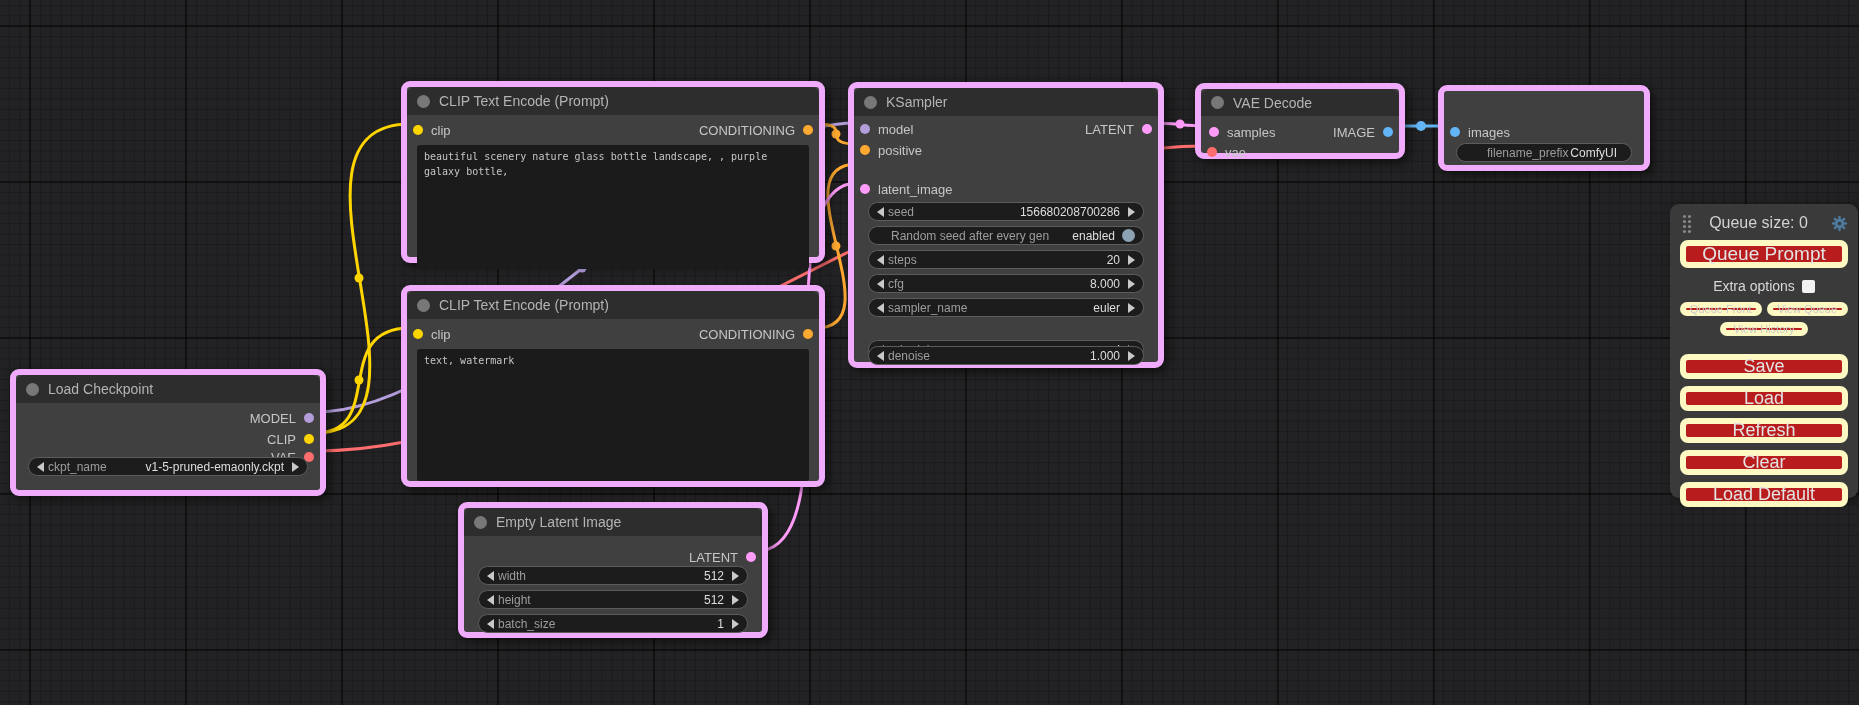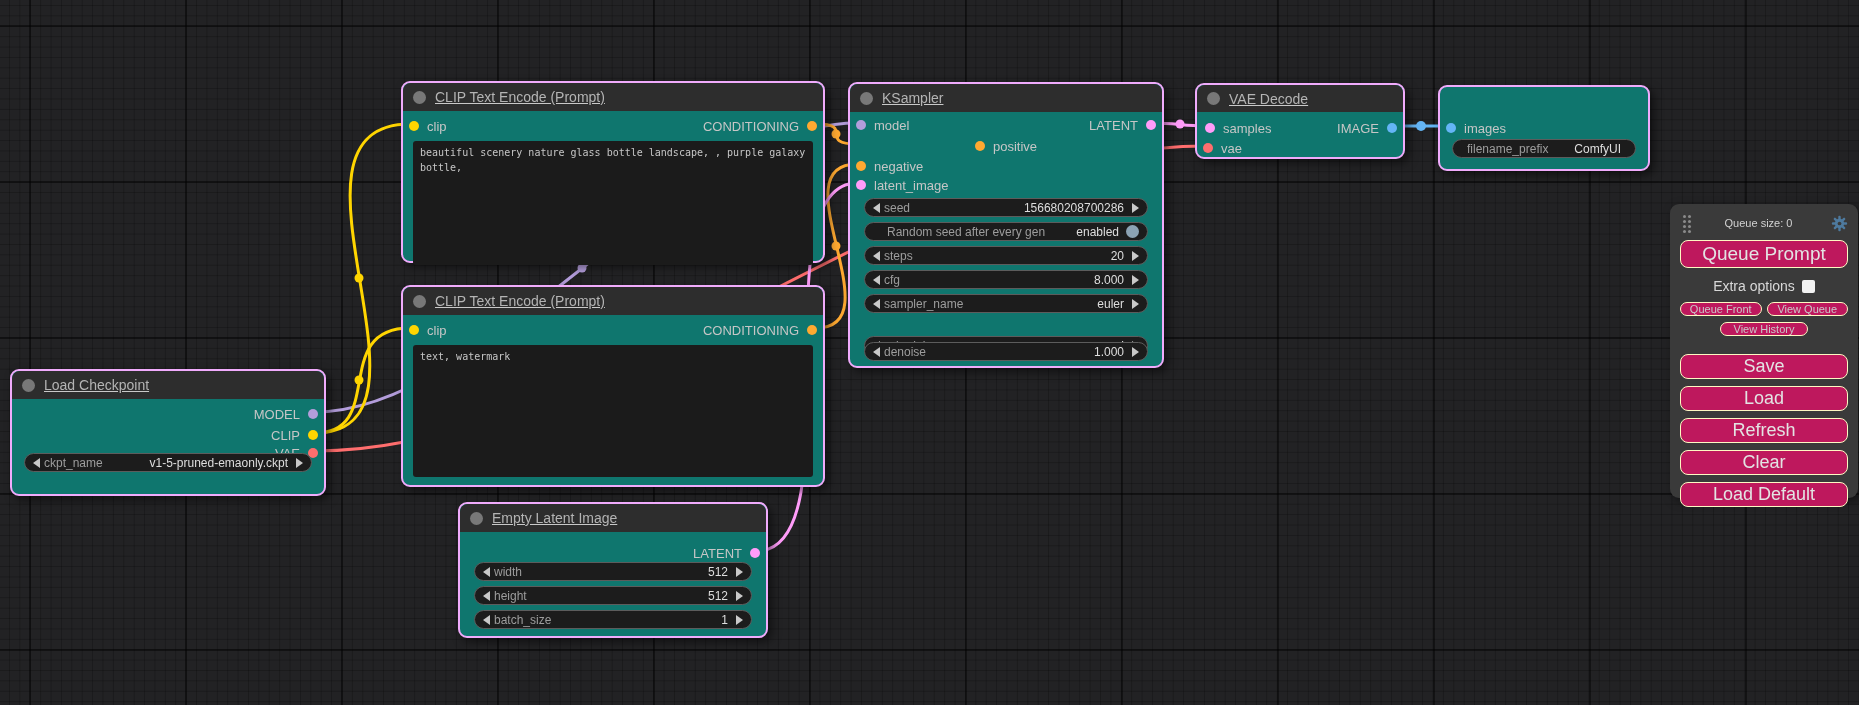--- a/index.html
+++ b/index.html
@@ -13,23 +13,23 @@
       linear-gradient(rgba(0,0,0,.22) 1px, transparent 1px),
       linear-gradient(90deg, rgba(0,0,0,.22) 1px, transparent 1px);
     background-size:156px 156px,156px 156px,10.4px 10.4px,10.4px 10.4px;
     background-position:29px 25px,29px 25px,0 5px,9px 0;
   }
   #wires{position:absolute;left:0;top:0;z-index:1;pointer-events:none;}
   .wire{fill:none;stroke-width:3;stroke-linecap:round;}
 
   .node{
     position:absolute;z-index:2;box-sizing:border-box;
-    background:#0f766e;border:2px solid #f0abfc;border-radius:9px;
+    background:#404040;border:6px solid #f0abfc;border-radius:9px;
     box-shadow:4px 4px 10px rgba(0,0,0,.5);
-    color:#c9c9c9;font-size:13px;text-decoration:underline;
+    color:#c9c9c9;font-size:13px;
   }
   .ntitle{
     height:28px;background:#2d2d2d;border-radius:8px 8px 0 0;
     display:flex;align-items:center;padding:0 10px;
     color:#b4b4b4;font-size:14px;white-space:nowrap;overflow:hidden;
   }
   .tdot{width:13px;height:13px;border-radius:50%;background:#787878;margin-right:9px;flex:none;}
   .row{position:absolute;left:0;right:0;height:20px;display:flex;align-items:center;padding:0 6px;box-sizing:border-box;white-space:nowrap;}
   .row .sp{flex:1;}
   .port{width:10px;height:10px;border-radius:50%;flex:none;}
@@ -58,24 +58,24 @@
   
   .menu{
     position:absolute;left:1670px;top:204px;width:188px;height:294px;z-index:3;
     background:#3a3a3a;border-radius:9px;box-sizing:border-box;
     box-shadow:3px 3px 10px rgba(0,0,0,.5);color:#d6d6d6;padding:8px 10px 0 10px;
   }
   .mhead{display:flex;align-items:center;height:22px;margin-bottom:6px;}
   .handle{width:3px;height:3px;border-radius:50%;background:#8a8a8a;margin:0 0 14px 3px;flex:none;
     box-shadow:0 5px 0 #8a8a8a,0 10px 0 #8a8a8a,0 15px 0 #8a8a8a,
                5px 0 0 #8a8a8a,5px 5px 0 #8a8a8a,5px 10px 0 #8a8a8a,5px 15px 0 #8a8a8a;}
-  .qsize{flex:1;text-align:center;font-size:11px;color:#d2d2d2;}
+  .qsize{flex:1;text-align:center;font-size:16px;color:#d2d2d2;}
   .btn{
     display:flex;align-items:center;justify-content:center;box-sizing:border-box;
-    background:#be185d;border:1px solid #fef9c3;border-radius:8px;
+    background:#b91c1c;border:6px solid #fef9c3;border-radius:8px;
     color:#e3e3e3;cursor:pointer;
   }
   .btn-big{height:25px;font-size:18px;margin-bottom:7px;}
   .btn-queue{height:28px;font-size:19px;margin-bottom:9px;}
   .extra{display:flex;align-items:center;justify-content:center;height:18px;font-size:14px;color:#d8d8d8;margin-bottom:7px;}
   .chk{width:13px;height:13px;background:#f2f2f2;border-radius:2px;margin-left:7px;flex:none;}
   .srow{display:flex;gap:5px;margin-bottom:6px;}
   .btn-sm{height:14px;font-size:11px;border-radius:9px;flex:1;color:#c9c9c9;}
   .btn-hist{width:88px;margin:0 auto 12px auto;flex:none;}
 </style>
@@ -199,27 +199,23 @@
     <span class="tdot"></span>
     <span>KSampler</span>
   </div>
   <div class="row" style="top:31px;">
     <span class="port pl" style="background: rgb(179, 157, 219);"></span>
     <span class="slotlbl">model</span>
     <span class="sp"></span>
     <span class="slotlbl">LATENT</span>
     <span class="port pr" style="background: rgb(255, 156, 249);"></span>
   </div>
-  <div class="row" style="top:52px;justify-content:center;">
+  <div class="row" style="top:52px;">
     <span class="port pl" style="background: rgb(255, 169, 49);"></span>
     <span class="slotlbl">positive</span>
-  </div>
-  <div class="row" style="top:72px;">
-    <span class="port pl" style="background: rgb(255, 169, 49);"></span>
-    <span class="slotlbl">negative</span>
   </div>
   <div class="row" style="top:91px;">
     <span class="port pl" style="background: rgb(255, 156, 249);"></span>
     <span class="slotlbl">latent_image</span>
   </div>
 
   <div class="widget" style="top:114px;left:14px;right:14px;">
     <span class="arr-l"></span>
     <span class="wlabel">seed</span>
     <span class="wvalue">156680208700286</span>
@@ -279,21 +275,21 @@
     <span class="slotlbl">vae</span>
   </div>
 </div>
 
 <div class="node" style="left:1438px;top:85px;width:212px;height:86px;">
   <div class="row" style="top:31px;">
     <span class="port pl" style="background: rgb(100, 181, 246);"></span>
     <span class="slotlbl">images</span>
   </div>
   <div class="widget" style="top:52px;left:12px;right:12px;padding:0 14px;">
-    <span class="wlabel" style="margin-left:0;">filename_prefix</span>
+    <span class="wlabel" style="margin-left:16px;">filename_prefix</span>
     <span class="wvalue">ComfyUI</span>
   </div>
 </div>
 
 <div class="menu">
   <div class="mhead">
     <span class="handle"></span>
     <span class="qsize">Queue size: 0</span>
     <svg viewBox="0 0 20 20" width="17" height="17">
       <g fill="#4E7A9E">

